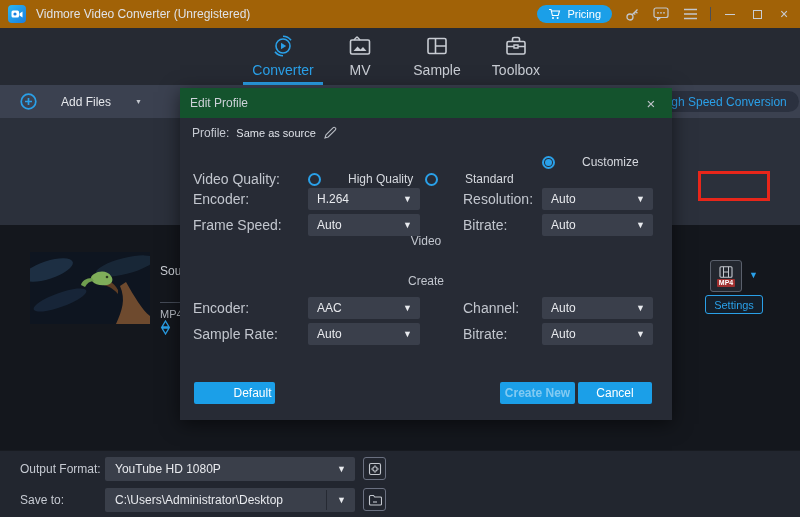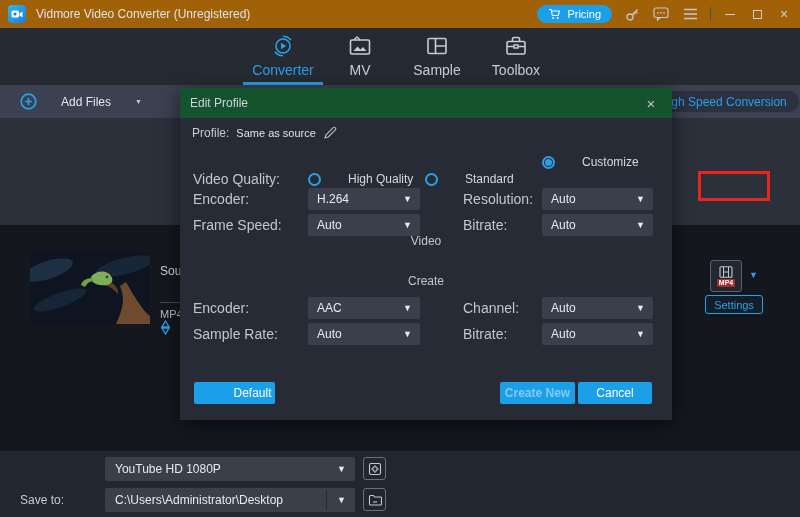--- a/index.html
+++ b/index.html
@@ -309,20 +309,21 @@
     </div>
     <div class="dlg-btn disabled" style="left:320px; top:294px; width:75px;font-weight:bold;">
       <span>Create New</span>
     </div>
     <div class="dlg-btn" style="left:398px; top:294px; width:74px;">
       <span>Cancel</span>
     </div>
   </div>
 
   <div class="bottom">
+    <div class="b-label" style="top:6px;">Output Format:</div>
     <div class="b-drop" style="top:6px;">
       <span class="val">YouTube HD 1080P</span>
       <span class="dcaret">▼</span>
     </div>
     <div class="b-ico-btn" style="top:6px;">
       <svg width="14" height="14" viewBox="0 0 14 14">
           <rect x="1.5" y="1.5" width="11" height="11" rx="1.5" fill="none" stroke="#c3c7ce" stroke-width="1.1"></rect>
           <circle cx="7" cy="7" r="2.2" fill="none" stroke="#c3c7ce" stroke-width="1.1"></circle>
           <path d="M7 3.2 v1 M7 9.8 v1 M3.2 7 h1 M9.8 7 h1" stroke="#c3c7ce" stroke-width="1.1"></path>
         </svg>

